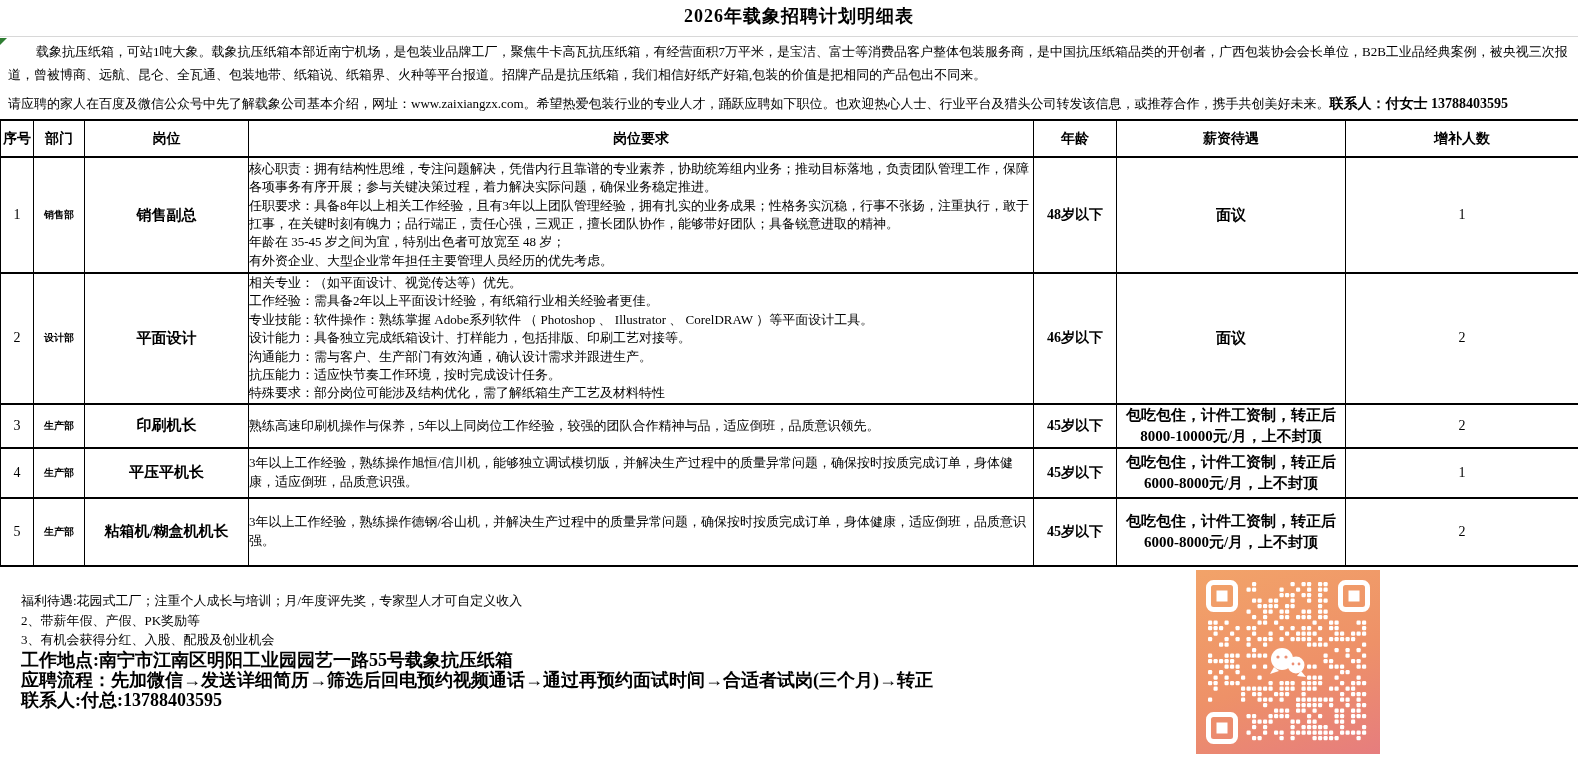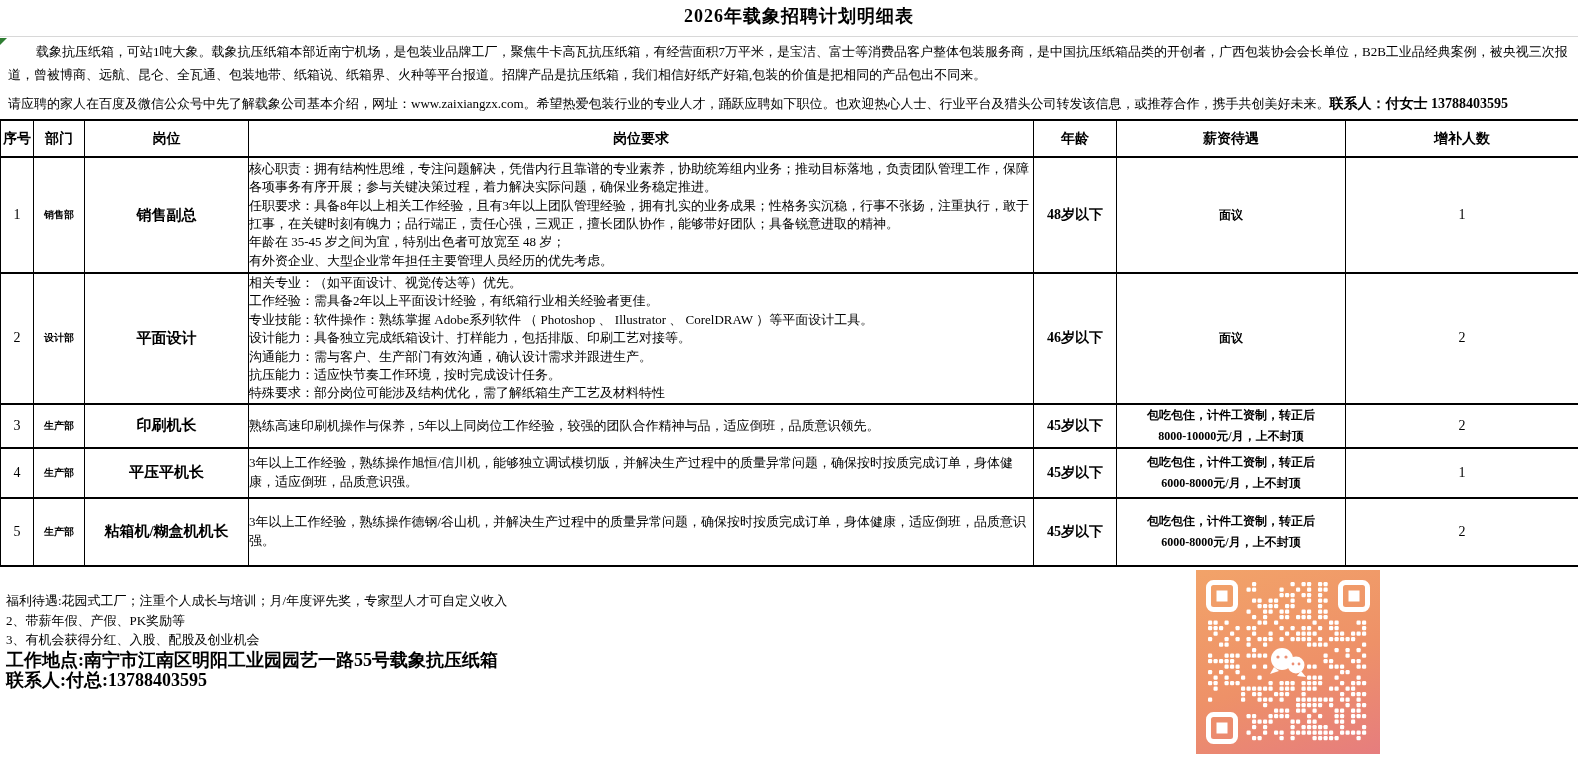--- a/index.html
+++ b/index.html
@@ -38,23 +38,23 @@
   tr.h-r1{height:116px;}
   tr.h-r2{height:128px;}
   tr.h-r3{height:43px;}
   tr.h-r4{height:50px;}
   tr.h-r5{height:68px;}
   td.c-no{text-align:center;font-size:14px;}
   td.c-dept{text-align:center;font-size:10px;font-weight:bold;}
   td.c-pos{text-align:center;font-size:15px;font-weight:bold;}
   td.c-req{font-size:13px;line-height:18.4px;padding:2px 4px;white-space:pre-line;text-align:left;margin-left:48px;}
   td.c-age{text-align:center;font-size:14px;font-weight:bold;}
-  td.c-salary{text-align:center;font-size:12px;font-weight:bold;line-height:21px;white-space:pre-line;padding:0 6px;}
+  td.c-salary{text-align:center;font-size:15px;font-weight:bold;line-height:21px;white-space:pre-line;padding:0 6px;}
   td.c-count{text-align:center;font-size:14px;}
-  .footer{position:absolute;left:6px;top:591px;width:1100px;font-family:Liberation Serif, serif;}
+  .footer{position:absolute;left:21px;top:591px;width:1100px;font-family:Liberation Serif, serif;}
   .f-line{font-size:13px;line-height:19.5px;}
   .f-bold{font-size:18px;line-height:20px;font-weight:bold;}
   .qr-tile{
     position:absolute;left:1196px;top:570px;width:184px;height:184px;
     background:linear-gradient(160deg,#f2a369 0%,#ee9168 55%,#e67d7e 100%);
   }
   .qr-tile svg{display:block;width:184px;height:184px;}
 </style>
 </head>
 <body>
@@ -146,20 +146,21 @@
       <td class="c-count">2</td>
     </tr>
   </tbody>
 </table>
 
 <div class="footer">
   <div class="f-line">福利待遇:花园式工厂；注重个人成长与培训；月/年度评先奖，专家型人才可自定义收入</div>
   <div class="f-line">2、带薪年假、产假、PK奖励等</div>
   <div class="f-line">3、有机会获得分红、入股、配股及创业机会</div>
   <div class="f-bold">工作地点:南宁市江南区明阳工业园园艺一路55号载象抗压纸箱</div>
+  <div class="f-bold">应聘流程：先加微信→发送详细简历→筛选后回电预约视频通话→通过再预约面试时间→合适者试岗(三个月)→转正</div>
   <div class="f-bold">联系人:付总:13788403595</div>
 </div>
 
 <div class="qr-tile">
   <svg viewBox="0 0 184 184" xmlns="http://www.w3.org/2000/svg">
       <g fill="#fff">
         <rect x="56.0" y="12.0" width="4.2" height="4.2" rx="1.2"></rect>
         <rect x="94.5" y="12.0" width="4.2" height="4.2" rx="1.2"></rect>
         <rect x="105.5" y="12.0" width="4.2" height="4.2" rx="1.2"></rect>
         <rect x="111.0" y="12.0" width="4.2" height="4.2" rx="1.2"></rect>

